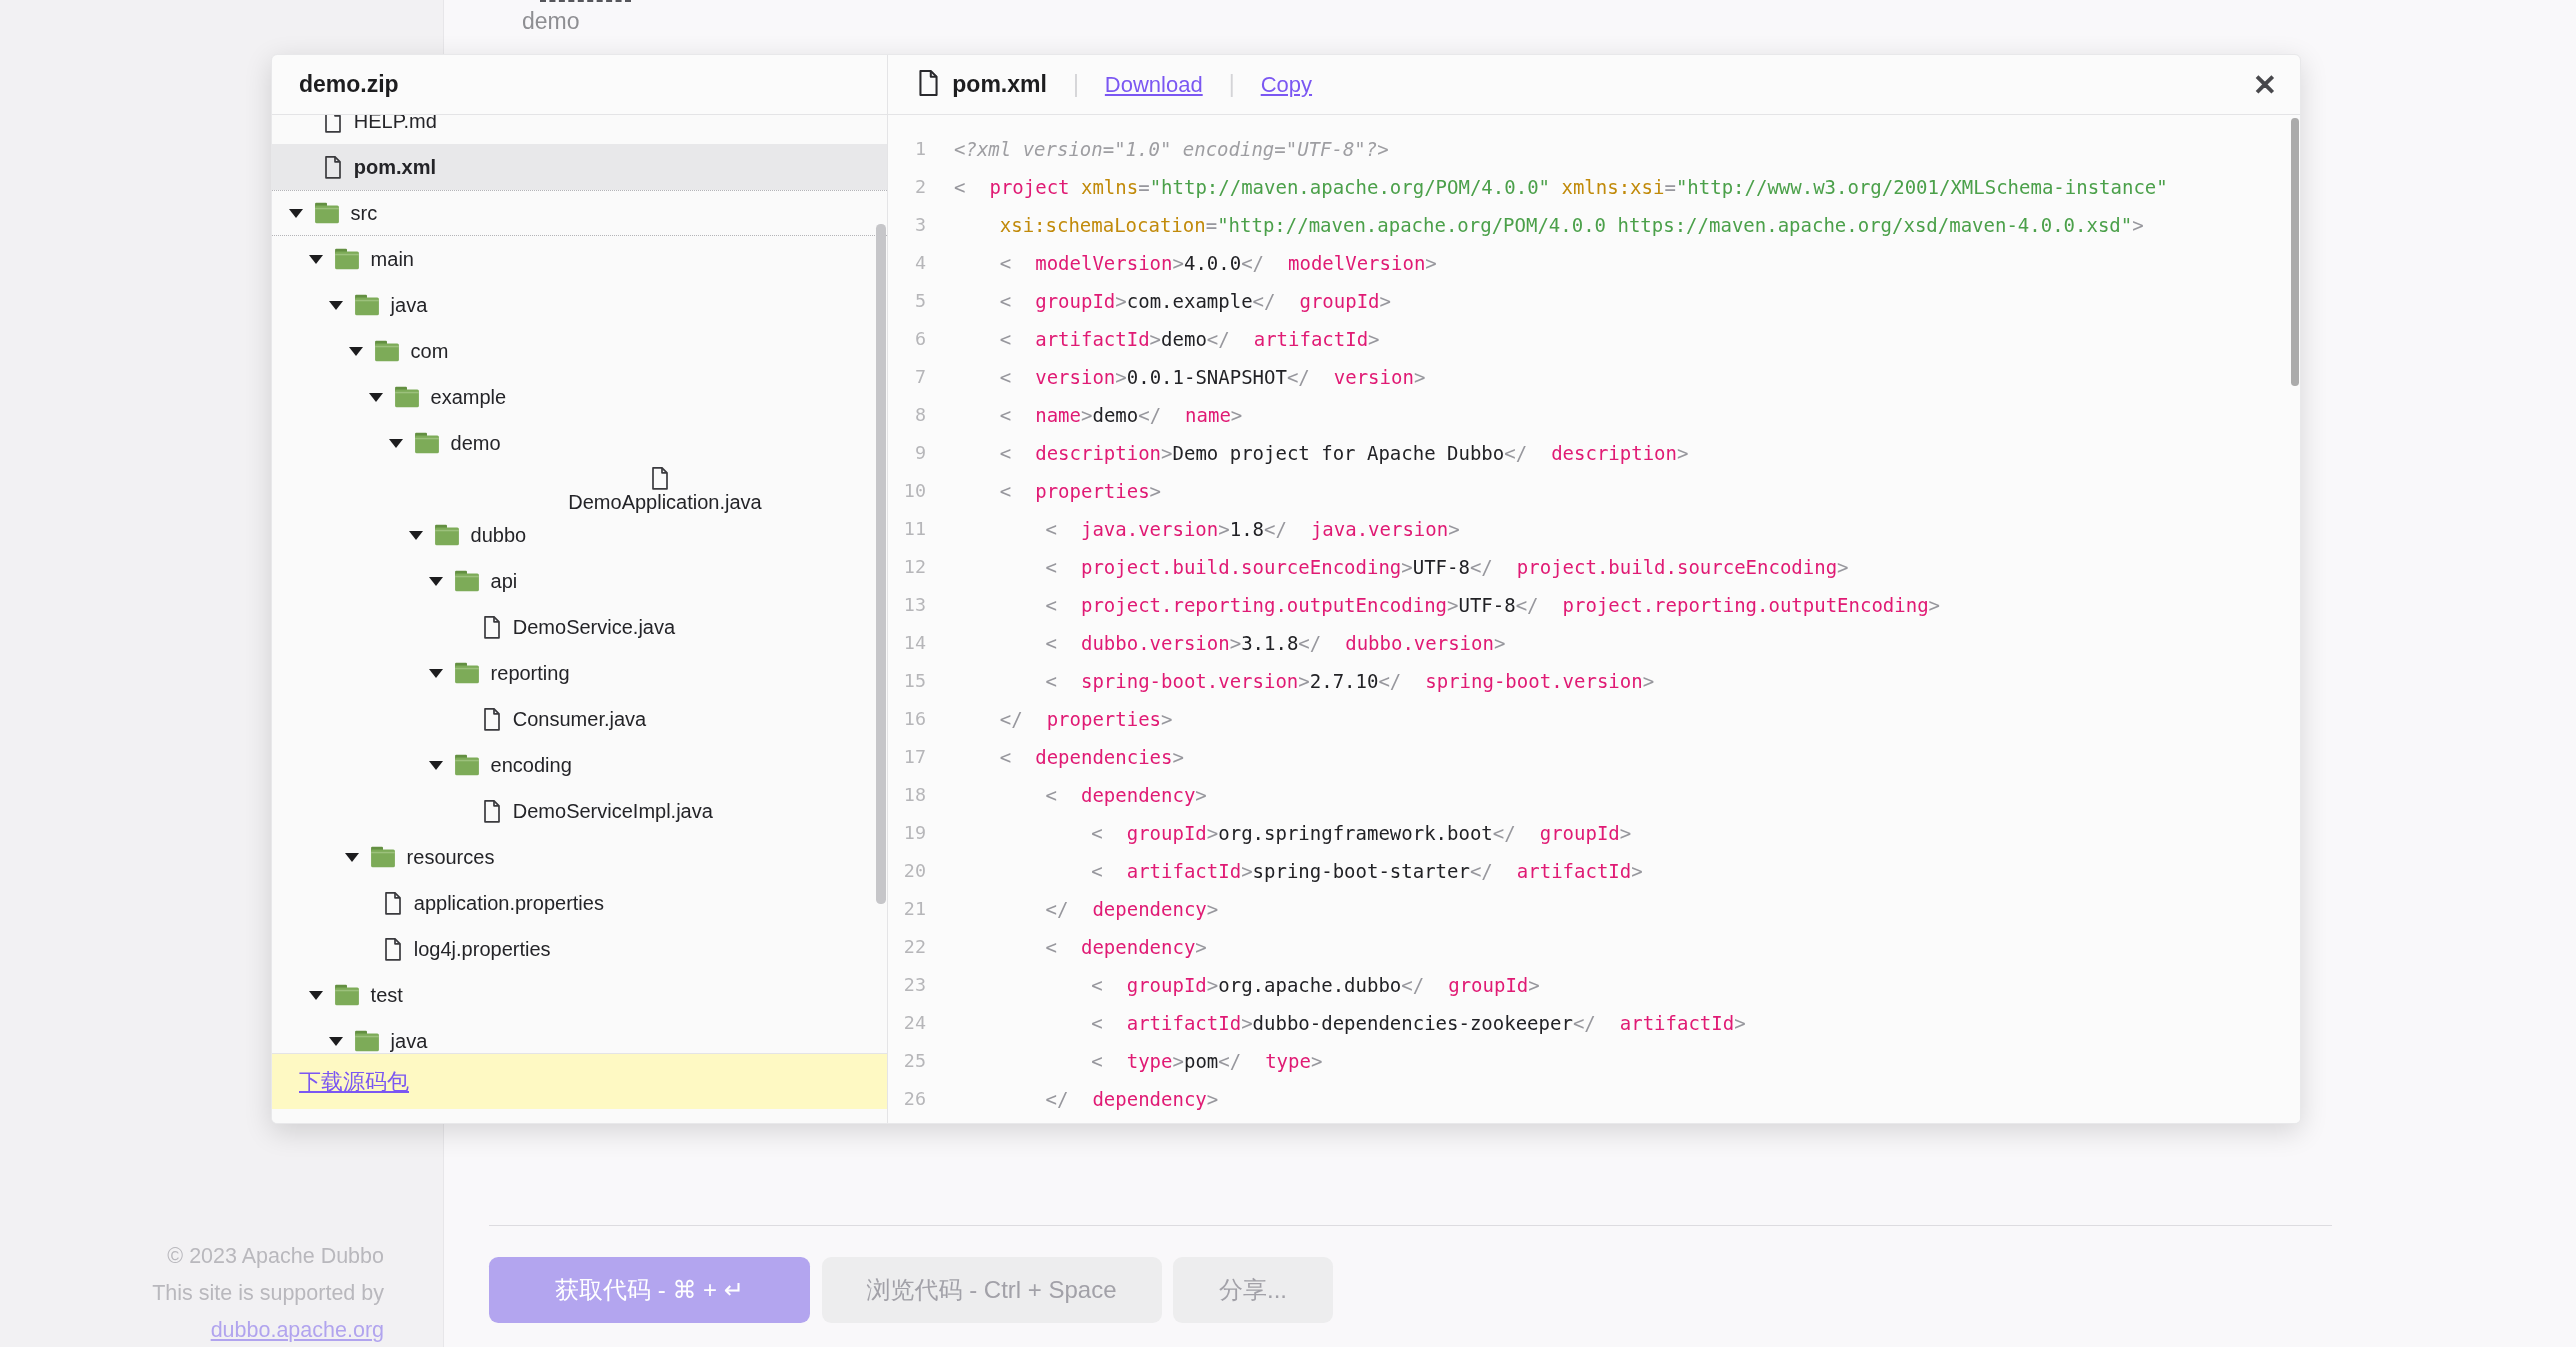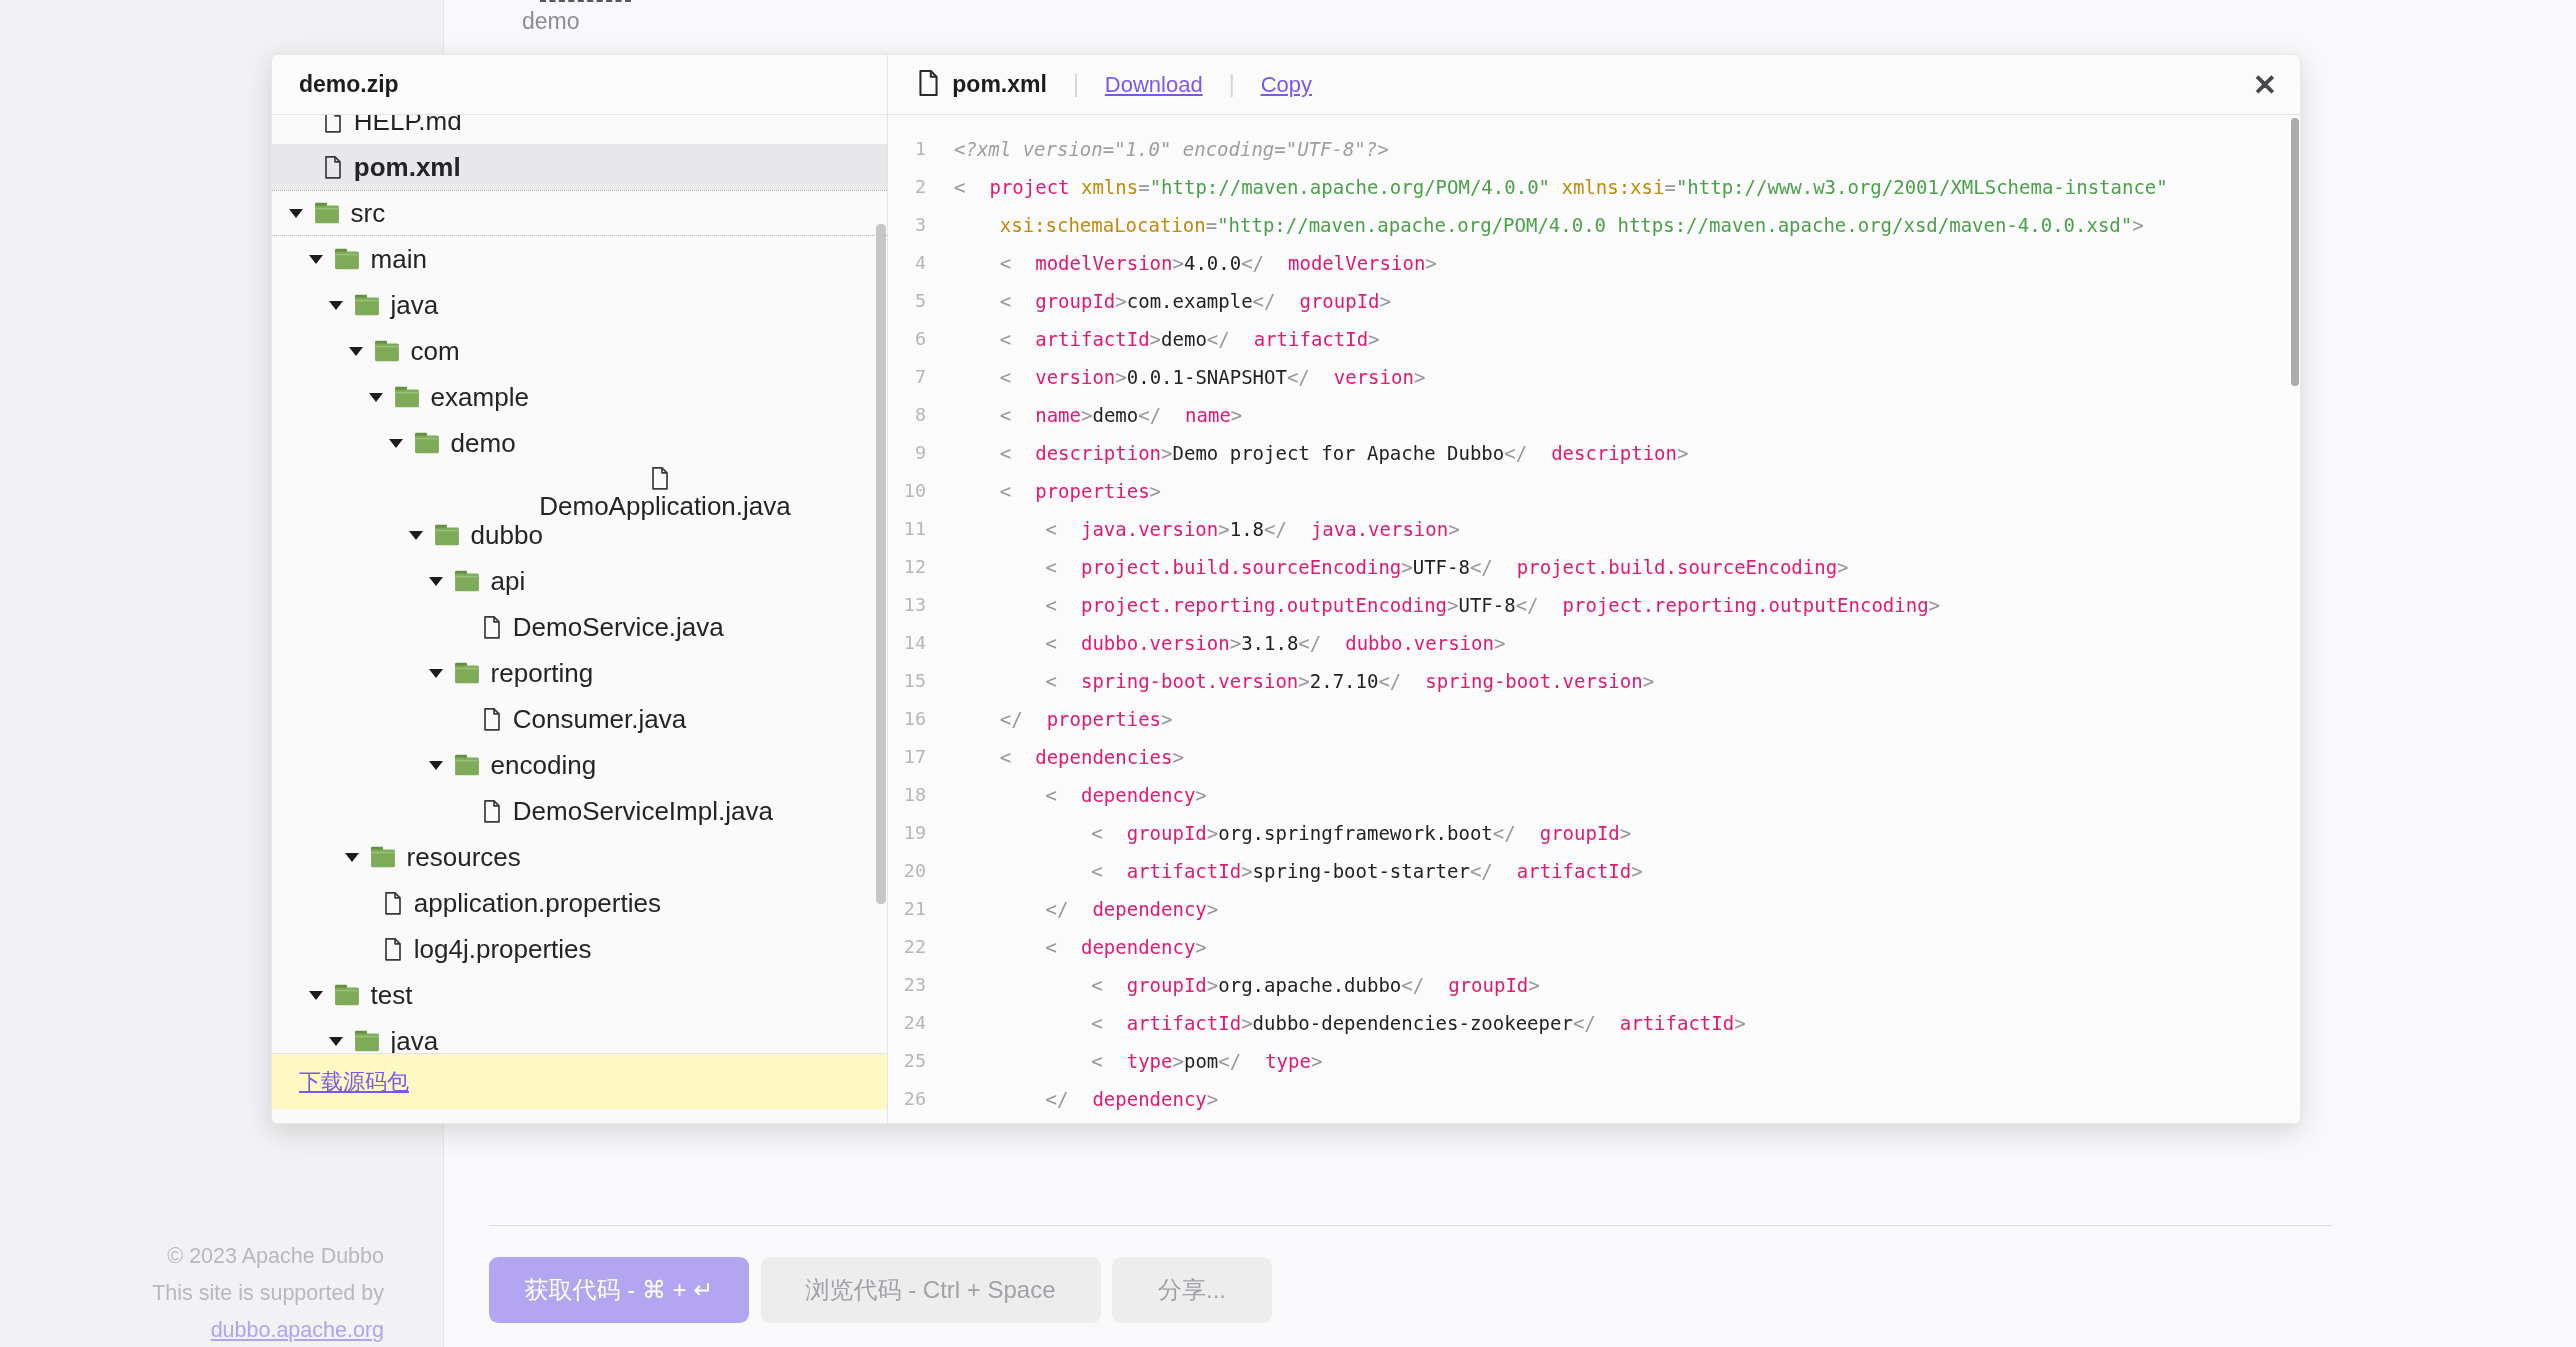--- a/index.html
+++ b/index.html
@@ -24,41 +24,41 @@
   }
   
   .left-col{position:absolute;left:0;top:0;width:444px;height:1347px;background:#f2f1f3;border-right:0.8px solid #e7e6e9;}
   .bg-demo-label{position:absolute;left:522px;top:7.7px;font-size:23px;color:#8e8e92;}
   .bg-clipped-underline{position:absolute;left:540px;top:-0.8px;width:91px;height:3.1px;border-bottom:2.3px dashed #55555a;}
   .page-hr{position:absolute;left:489px;top:1225px;width:1843px;border-top:1.5px solid #dddce0;}
   .site-footer{position:absolute;left:0;top:1238px;width:384px;text-align:right;font-size:21.5px;line-height:37px;color:#b9b8bd;}
   .site-footer a{color:#b1a4ee;text-decoration:underline;cursor:pointer;}
   .actions{position:absolute;left:489px;top:1257px;display:flex;gap:11.5px;}
   .btn{height:66px;border:none;border-radius:9.2px;font-family:"Liberation Sans",sans-serif;font-size:24px;display:flex;align-items:center;justify-content:center;cursor:pointer;}
-  .btn-primary{width:260px;background:var(--accent-light);color:#ffffff;}
+  .btn-primary{width:321px;background:var(--accent-light);color:#ffffff;}
   .btn-gray{background:#ededee;color:#a2a1a8;}
   .btn-browse{width:340px;}
   .btn-share{width:160px;}
   
   .modal{position:absolute;left:271px;top:54px;width:2030px;height:1070px;background:#fbfbfb;border:0.8px solid #e8e8ea;border-radius:6.1px;box-shadow:0 7.7px 28px rgba(0,0,0,.14);overflow:hidden;}
   .modal-header{position:absolute;left:0;top:0;width:100%;height:60px;border-bottom:0.8px solid #e4e4e6;display:flex;}
   .mh-left{width:616px;height:100%;border-right:0.8px solid #e4e4e6;display:flex;align-items:center;padding-left:27px;}
   .zip-title{font-size:23px;font-weight:bold;color:#1d1d1f;}
   .mh-right{flex:1;display:flex;align-items:center;padding-left:29px;position:relative;}
   .file-icon{display:inline-block;margin-right:12.3px;flex:0 0 auto;}
   .file-name{font-size:23px;font-weight:bold;color:#1d1d1f;}
   .vsep{color:#d4d4d7;font-size:23px;margin:0 26px;}
   .hdr-link{font-size:22px;color:var(--accent);text-decoration:underline;cursor:pointer;}
   .close-btn{position:absolute;right:23px;top:50%;transform:translateY(-50%);font-size:29px;font-weight:600;color:#48484c;cursor:pointer;line-height:1;}
   
   .modal-body{position:absolute;left:0;top:60px;width:100%;height:1010px;display:flex;}
   .tree-panel{width:616px;height:100%;border-right:0.8px solid #e4e4e6;position:relative;background:#fafafa;}
   .tree-viewport{position:absolute;left:0;top:0;width:100%;height:954px;overflow:hidden;}
   .tree-list{margin-top:-17px;}
-  .tree-row{height:46px;display:flex;align-items:center;font-size:26px;color:#242428;cursor:pointer;}
+  .tree-row{height:46px;display:flex;align-items:center;font-size:20px;color:#242428;cursor:pointer;}
   .tree-row.selected{background:#e8e8ea;font-weight:bold;}
   .tree-row.root-sep{border-top:1.5px dotted #b4b4b8;border-bottom:1.5px dotted #b4b4b8;}
   .caret{width:0;height:0;border-left:7.7px solid transparent;border-right:7.7px solid transparent;border-top:9.2px solid #1c1c1e;margin-right:10.8px;flex:0 0 auto;}
   .t-icon{margin-right:10.8px;flex:0 0 auto;display:inline-flex;}
   .tree-footer{position:absolute;left:0;bottom:16px;width:100%;height:56px;border-top:0.8px solid #e4e4e6;background:#fef9c3;display:flex;align-items:center;padding-left:27px;}
   .tree-footer a{font-size:22px;color:var(--accent);text-decoration:underline;cursor:pointer;}
   .tree-scroll-thumb{position:absolute;right:1.5px;top:109px;width:9.2px;height:680px;border-radius:4.6px;background:#c6c6c9;}
   
   .code-panel{flex:1;height:100%;position:relative;background:#fbfbfb;overflow:hidden;}
   .code-scroll{padding-top:14.6px;}

